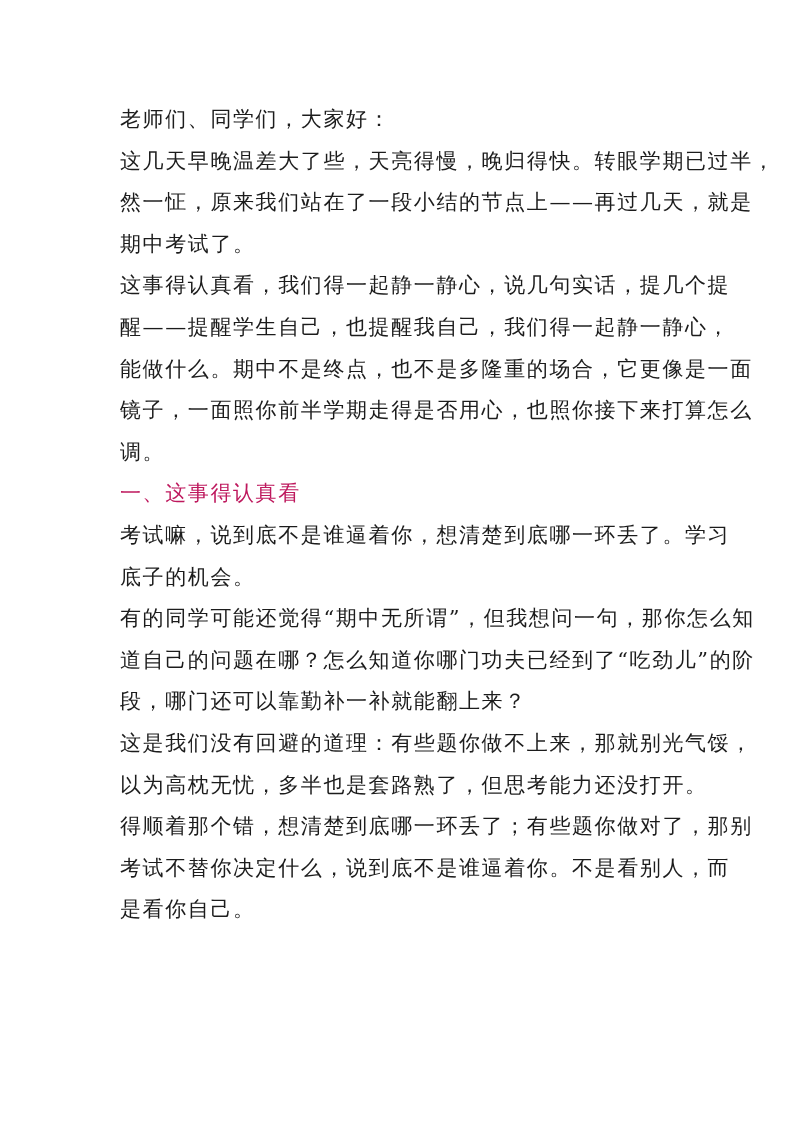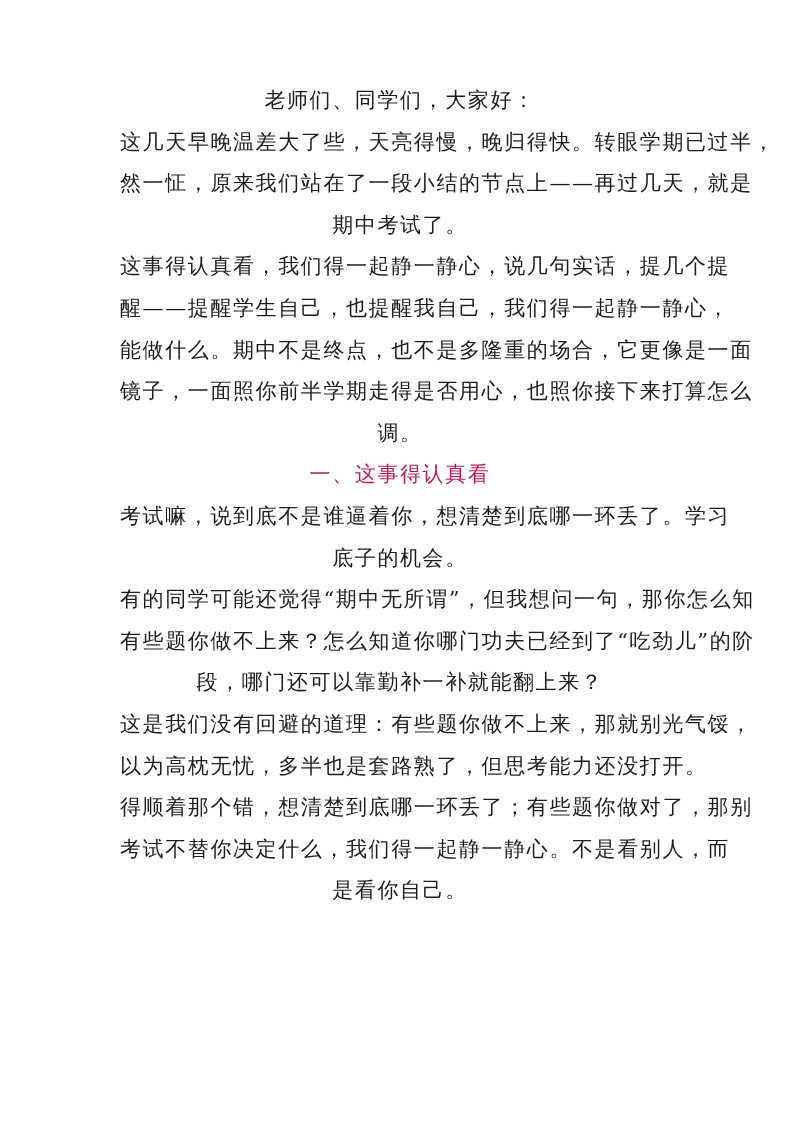--- a/index.html
+++ b/index.html
@@ -19,23 +19,22 @@
       position: absolute;
       left: 0;
       top: 0;
       width: 793px;
       height: 1122px;
       background: #ffffff;
     }
     .content {
       position: absolute;
       left: 120px;
-      top: 80px;
+      top: 99px;
       width: 560px;
-      text-align: center;
     }
     .line {
       height: 41.6px;
       line-height: 41.6px;
       font-size: 21px;
       letter-spacing: 1.6px;
       white-space: nowrap;
       color: #1c1c1c;
     }
     .heading .line {
@@ -68,29 +67,29 @@
       <div class="line">一、这事得认真看</div>
     </div>
 
     <div>
       <div class="line">考试嘛，说到底不是谁逼着你，想清楚到底哪一环丢了。学习</div>
       <div class="line">底子的机会。</div>
     </div>
 
     <div>
       <div class="line">有的同学可能还觉得“期中无所谓”，但我想问一句，那你怎么知</div>
-      <div class="line">有些题你做不上来？怎么知道你哪门功夫已经到了“吃劲儿”的阶</div>
+      <div class="line">道自己的问题在哪？怎么知道你哪门功夫已经到了“吃劲儿”的阶</div>
       <div class="line">段，哪门还可以靠勤补一补就能翻上来？</div>
     </div>
 
     <div>
       <div class="line">这是我们没有回避的道理：有些题你做不上来，那就别光气馁，</div>
       <div class="line">以为高枕无忧，多半也是套路熟了，但思考能力还没打开。</div>
       <div class="line">得顺着那个错，想清楚到底哪一环丢了；有些题你做对了，那别</div>
     </div>
 
     <div>
-      <div class="line">考试不替你决定什么，我们得一起静一静心。不是看别人，而</div>
+      <div class="line">考试不替你决定什么，说到底不是谁逼着你。不是看别人，而</div>
       <div class="line">是看你自己。</div>
     </div>
 
   </div>
 </div>
 
 </body></html>

